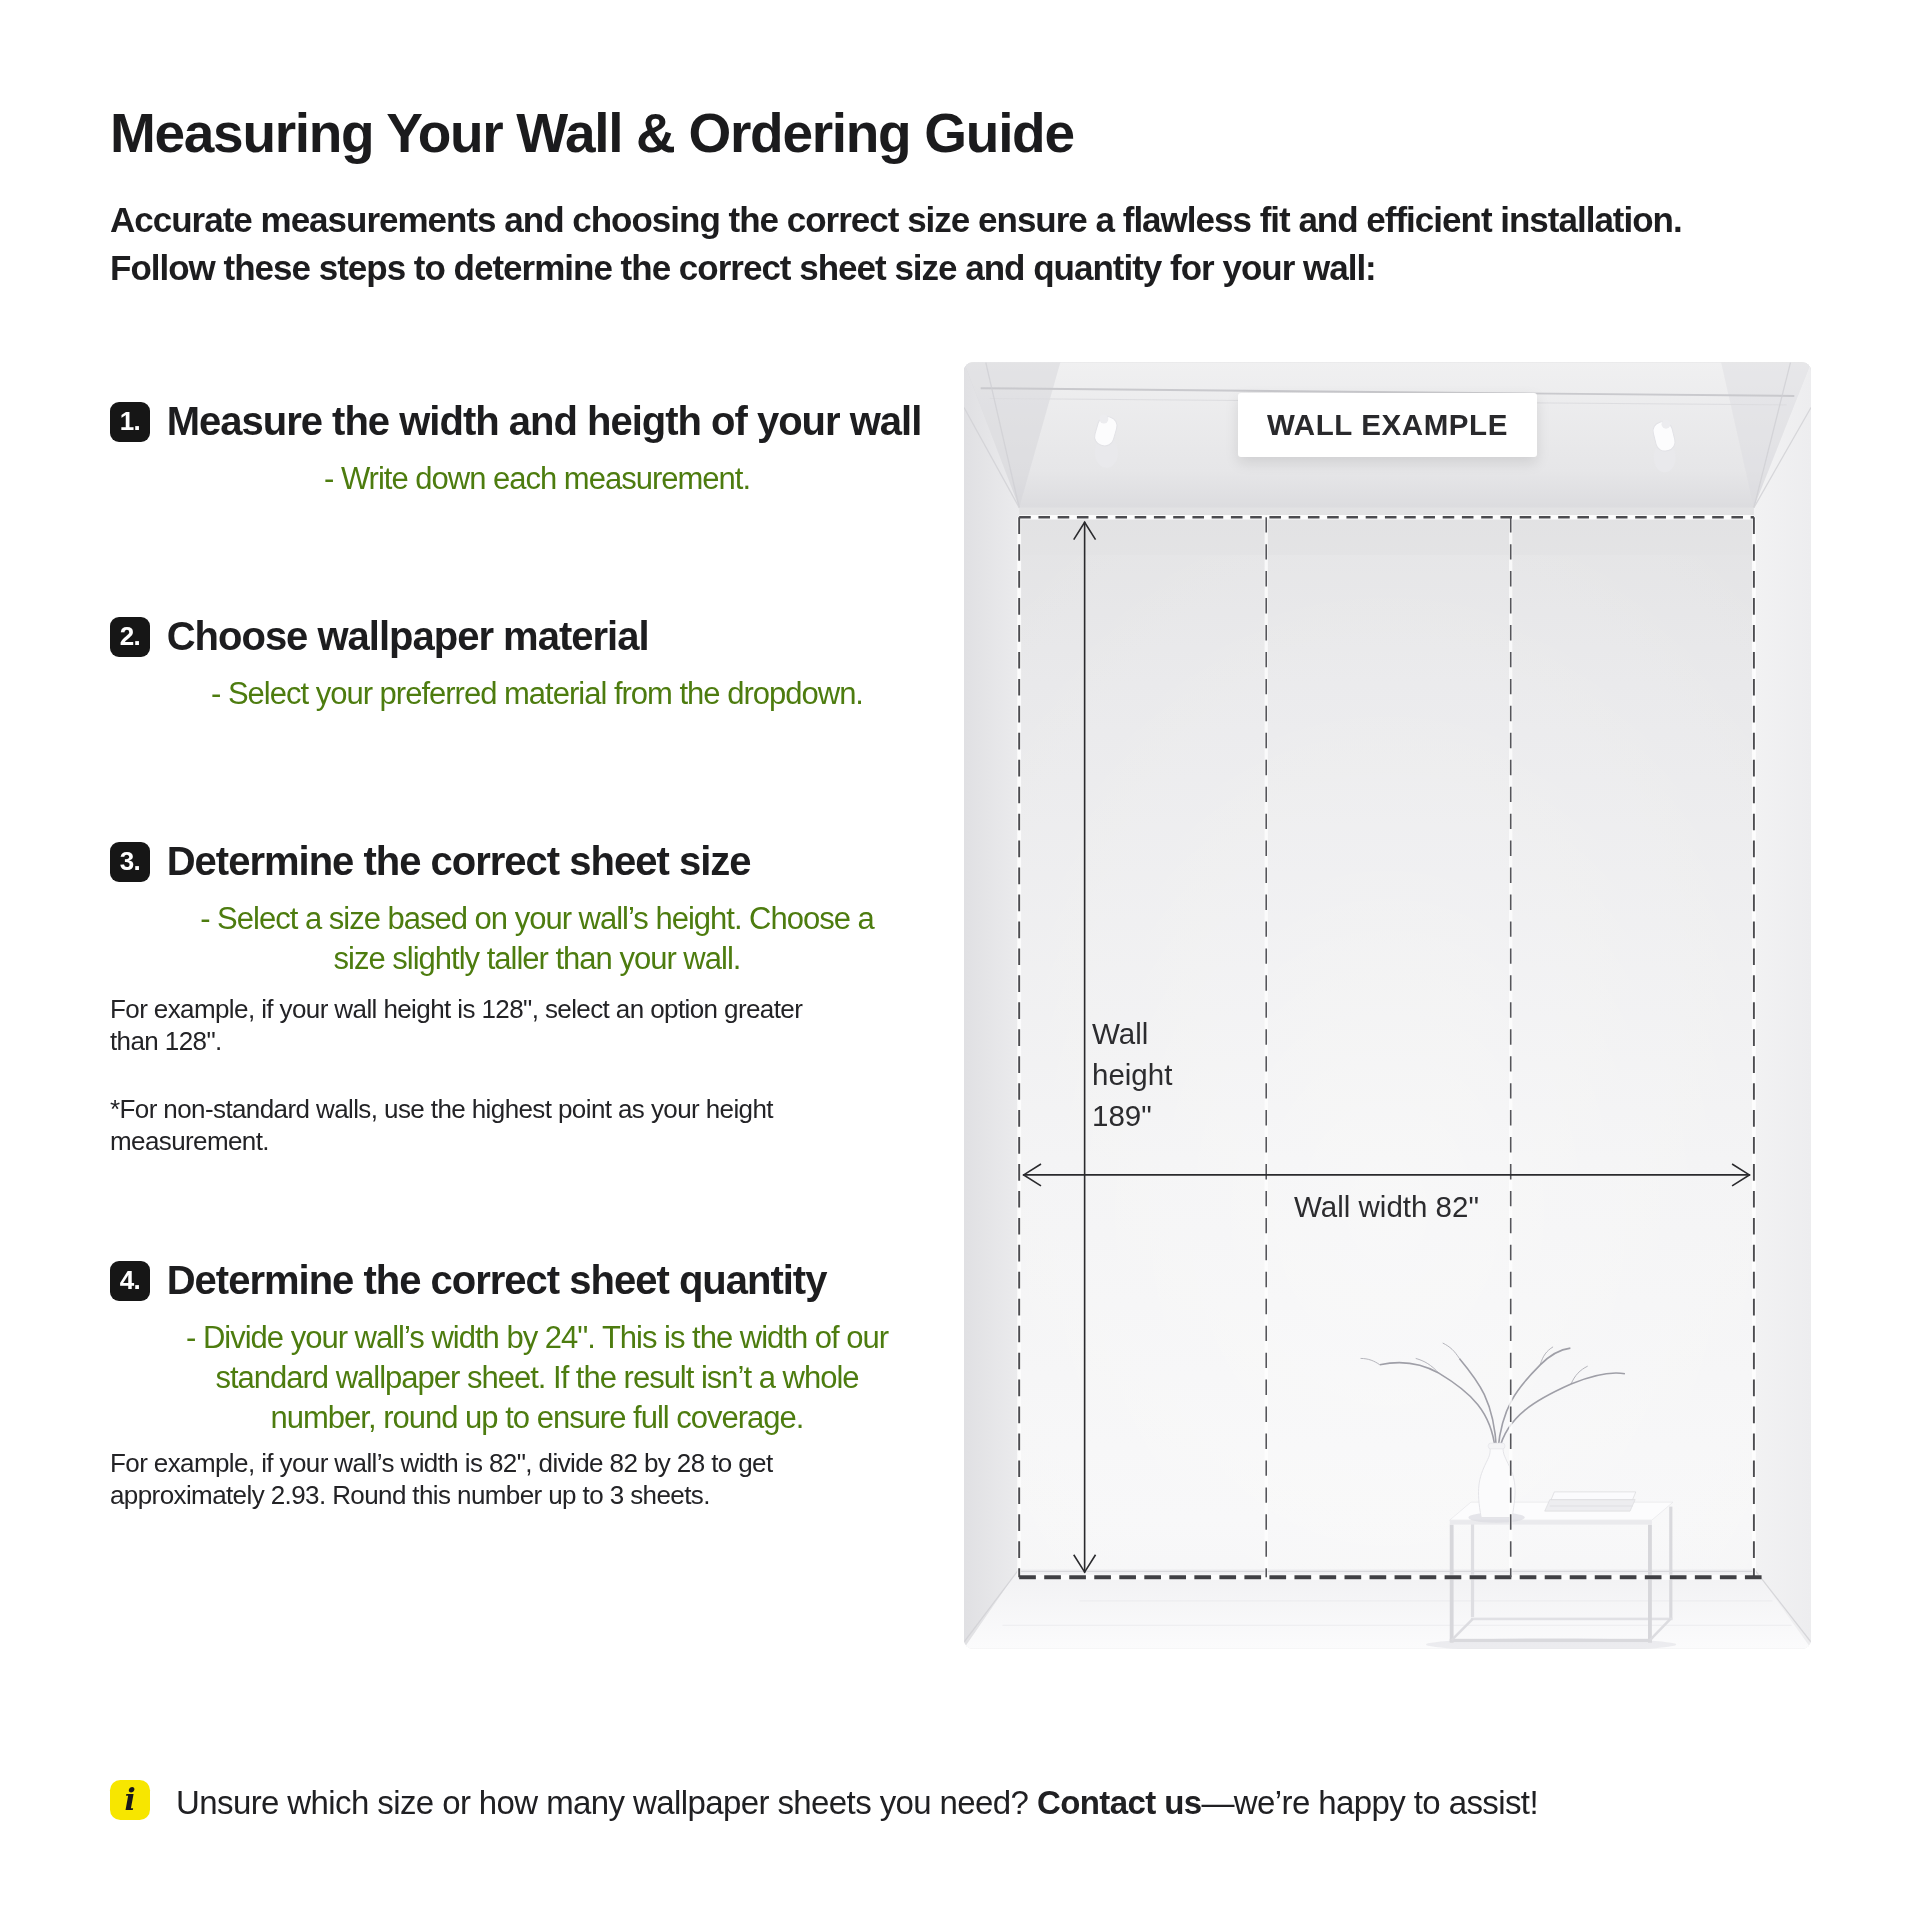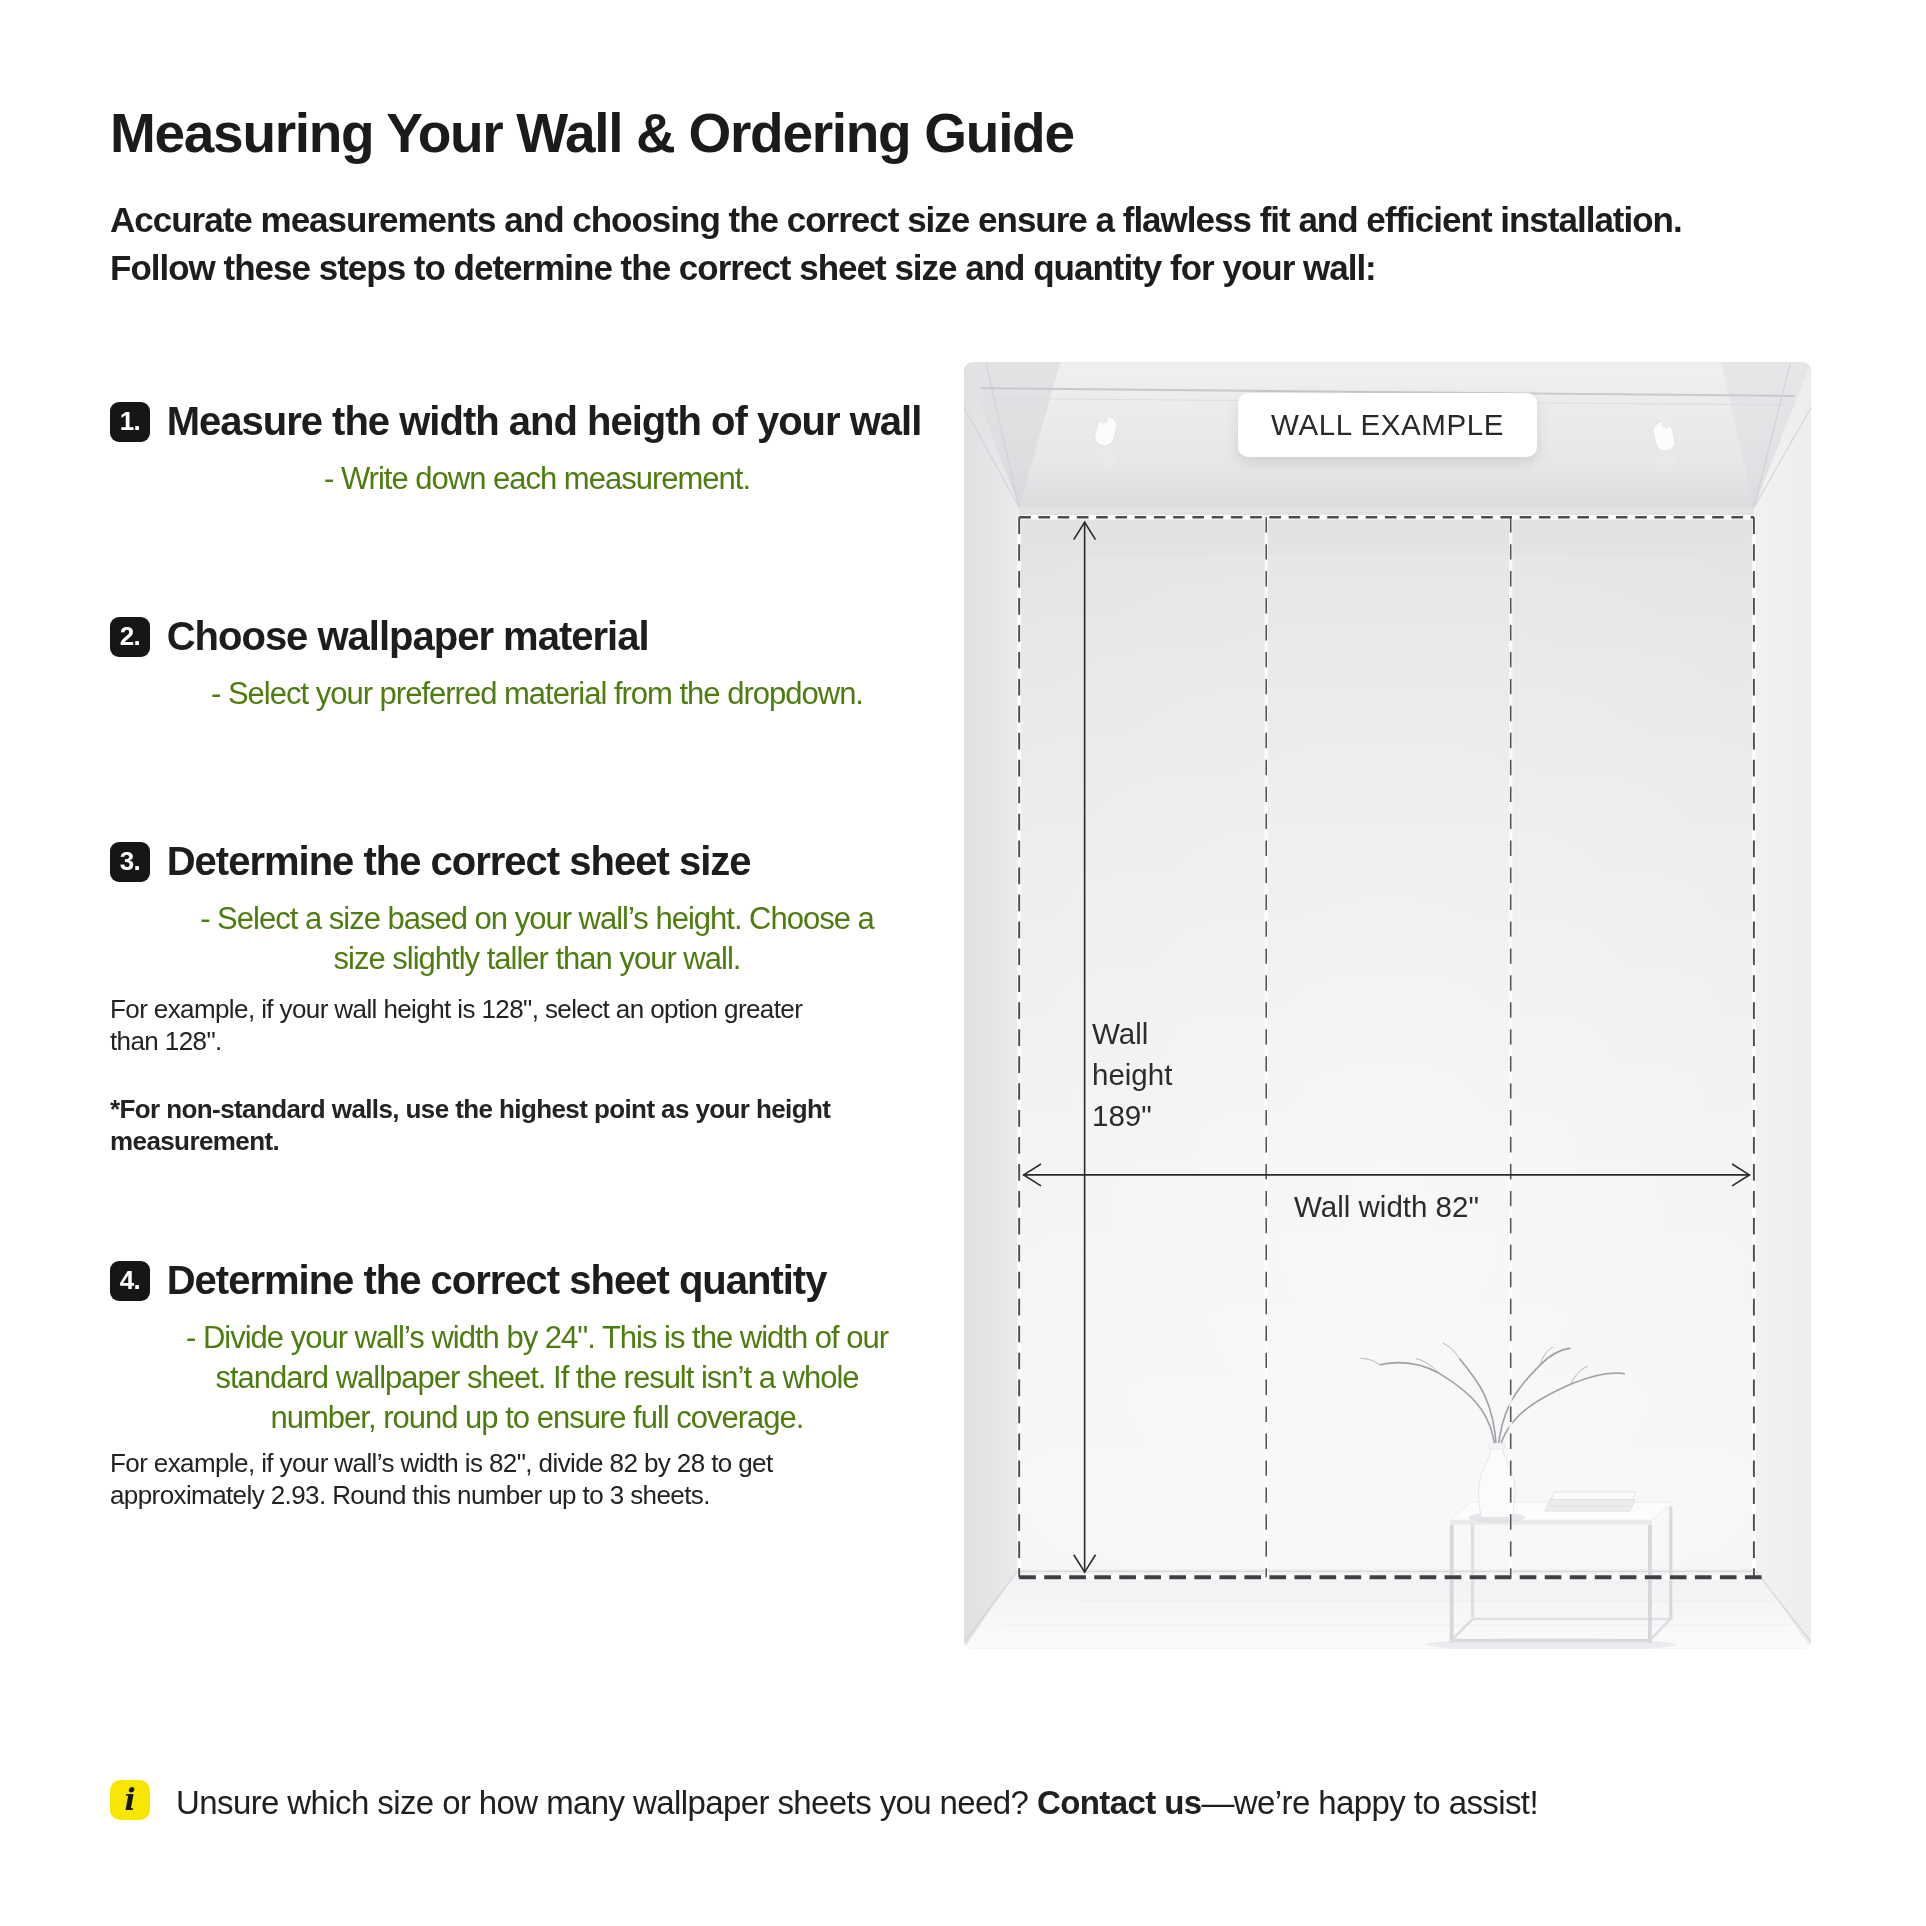--- a/index.html
+++ b/index.html
@@ -43,35 +43,35 @@
   .step-body{
     margin:15.4px 0 0 0;font-size:31px;line-height:40px;letter-spacing:-1px;
     color:#4d7c0f;white-space:pre-line;text-align:center;
   }
   .step-example{
     margin:14px 12px 0 0;font-size:26px;line-height:32px;letter-spacing:-0.6px;
     color:#232326;white-space:pre-line;
   }
   .step-note{
     margin:36px 0 0 0;font-size:26px;line-height:32px;letter-spacing:-0.6px;
-    color:#232326;white-space:pre-line;font-weight:bold;
+    color:#232326;white-space:pre-line;
   }
   .step.s4 .step-example{margin-top:9px;}
 
   
   .wall-example{
     position:absolute;left:964px;top:362px;width:847px;height:1287px;margin:0;
     border-radius:9px;overflow:hidden;background:#ececee;
   }
   .wall-example svg{position:absolute;left:0;top:0;}
   .wall-badge{
     position:absolute;left:274px;top:31px;width:299px;height:64px;
-    background:#ffffff;border-radius:10px;box-shadow:0 5.1px 14px rgba(0,0,0,.10);
+    background:#ffffff;border-radius:3px;box-shadow:0 5.1px 14px rgba(0,0,0,.10);
     display:flex;align-items:center;justify-content:center;
-    font-size:29.5px;font-weight:400;letter-spacing:0.6px;color:#29292c;
+    font-size:29.5px;font-weight:700;letter-spacing:0.6px;color:#29292c;
   }
   .height-label{
     position:absolute;left:128px;top:651px;
     font-size:29.5px;line-height:41px;color:#2c2c2f;white-space:pre-line;
   }
   .width-label{
     position:absolute;left:230px;top:828px;width:385px;text-align:center;
     font-size:29.5px;color:#2c2c2f;
   }
 

